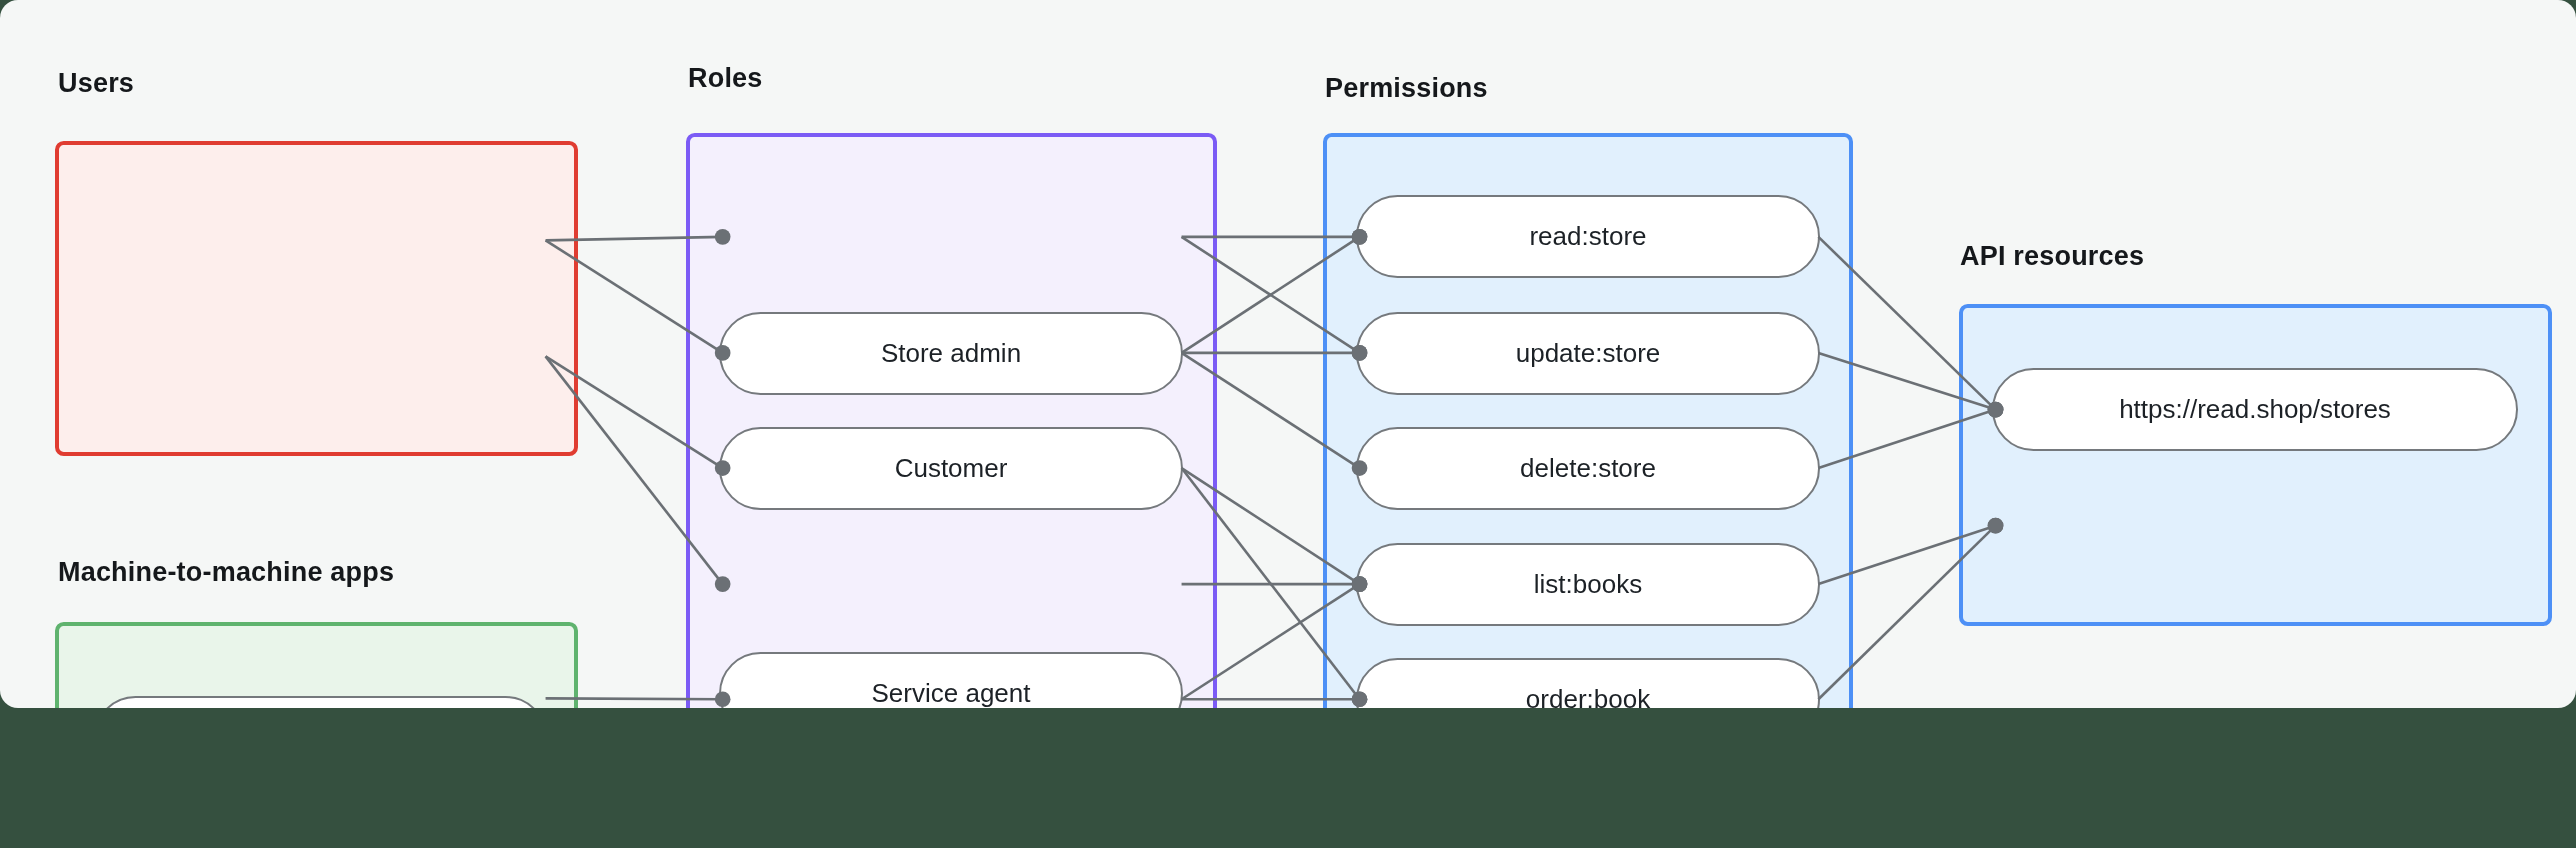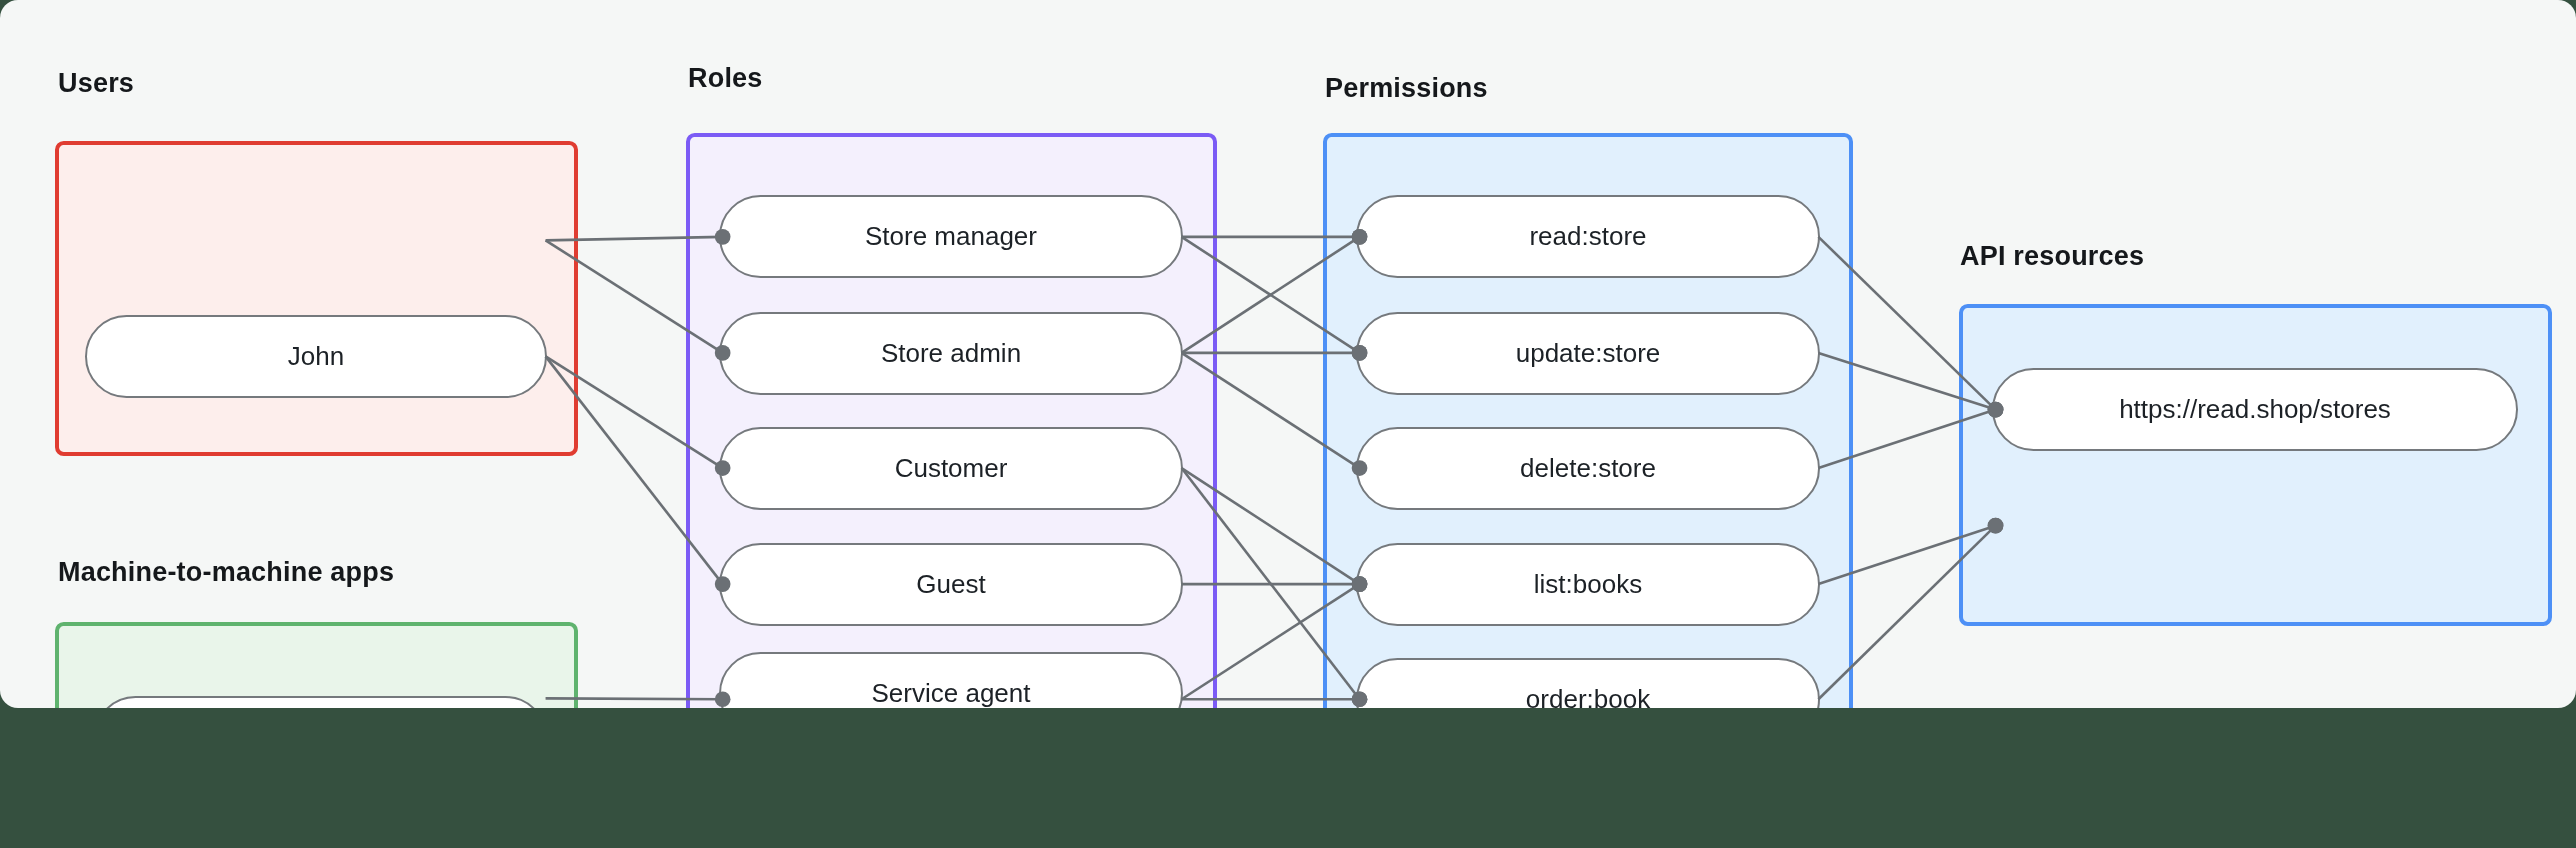--- a/index.html
+++ b/index.html
@@ -70,28 +70,25 @@
   <div class="group-box" id="box-roles"></div>
   <div class="group-box" id="box-permissions"></div>
   <div class="group-box" id="box-api"></div>
 
   <div class="section-label" id="label-users">Users</div>
   <div class="section-label" id="label-m2m">Machine-to-machine apps</div>
   <div class="section-label" id="label-roles">Roles</div>
   <div class="section-label" id="label-permissions">Permissions</div>
   <div class="section-label" id="label-api">API resources</div>
 
-  <div class="pill" data-node-id="john">John</div>
 
   <div class="pill" data-node-id="m2m_app">M2M app</div>
 
-  <div class="pill" data-node-id="store_manager">Store manager</div>
   <div class="pill" data-node-id="store_admin">Store admin</div>
   <div class="pill" data-node-id="customer">Customer</div>
-  <div class="pill" data-node-id="guest">Guest</div>
   <div class="pill" data-node-id="service_agent">Service agent</div>
 
   <div class="pill" data-node-id="read_store">read:store</div>
   <div class="pill" data-node-id="update_store">update:store</div>
   <div class="pill" data-node-id="delete_store">delete:store</div>
   <div class="pill" data-node-id="list_books">list:books</div>
   <div class="pill" data-node-id="order_book">order:book</div>
 
   <div class="pill" data-node-id="stores">https://read.shop/stores</div>
 

